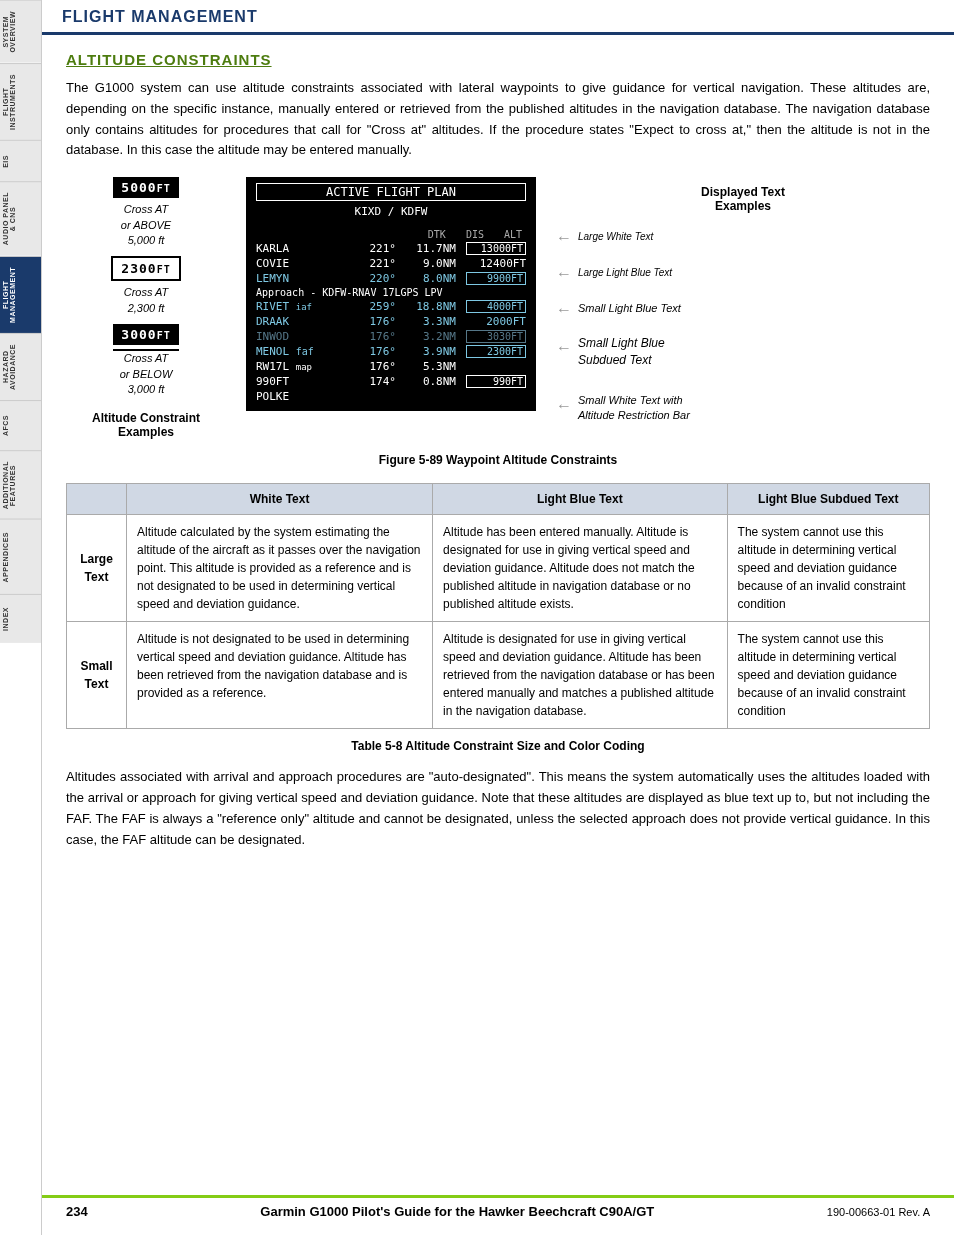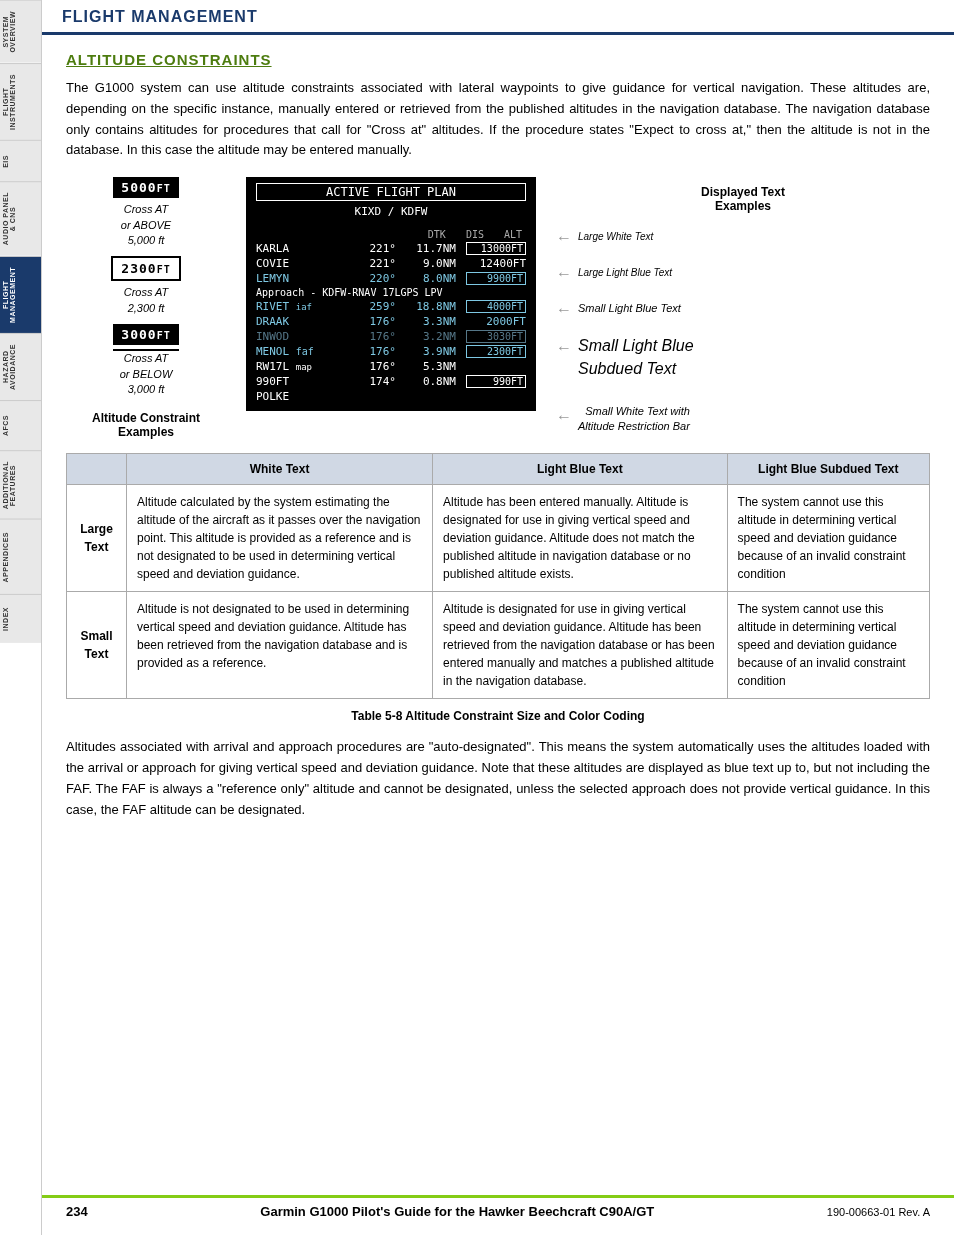--- a/index.html
+++ b/index.html
@@ -396,31 +396,32 @@
           <div style="display:flex;align-items:center;gap:6px;">
             <span style="font-size:16px;color:#999;">←</span>
             <span style="font-style:italic;font-size:10px;">Large Light Blue Text</span>
           </div>
           <div style="display:flex;align-items:center;gap:6px;">
             <span style="font-size:16px;color:#999;">←</span>
             <span style="font-style:italic;font-size:11px;">Small Light Blue Text</span>
           </div>
           <div style="display:flex;align-items:flex-start;gap:6px;">
             <span style="font-size:16px;color:#999;margin-top:2px;">←</span>
-            <span style="font-style:italic;font-size:16px;line-height:1.4;">Small Light Blue<br>Subdued Text</span>
+            <span style="font-style:italic;font-size:12px;line-height:1.4;">Small Light Blue<br>Subdued Text</span>
           </div>
           <div style="display:flex;align-items:flex-start;gap:6px;margin-top:6px;">
             <span style="font-size:16px;color:#999;margin-top:2px;">←</span>
-            <span style="font-style:italic;font-size:11px;line-height:1.4;text-align:right;">Small White Text with<br>Altitude Restriction Bar</span>
+            <span style="font-style:italic;font-size:11px;line-height:1.4;">Small White Text with<br>Altitude Restriction Bar</span>
           </div>
         </div>
       </div>
 
     </div>
 
+    <div class="figure-caption">Figure 5-89  Waypoint Altitude Constraints</div>
 
     <table class="constraint-table">
       <thead>
         <tr>
           <th style="width:60px;"></th>
           <th>White Text</th>
           <th>Light Blue Text</th>
           <th>Light Blue Subdued Text</th>
         </tr>
       </thead>

